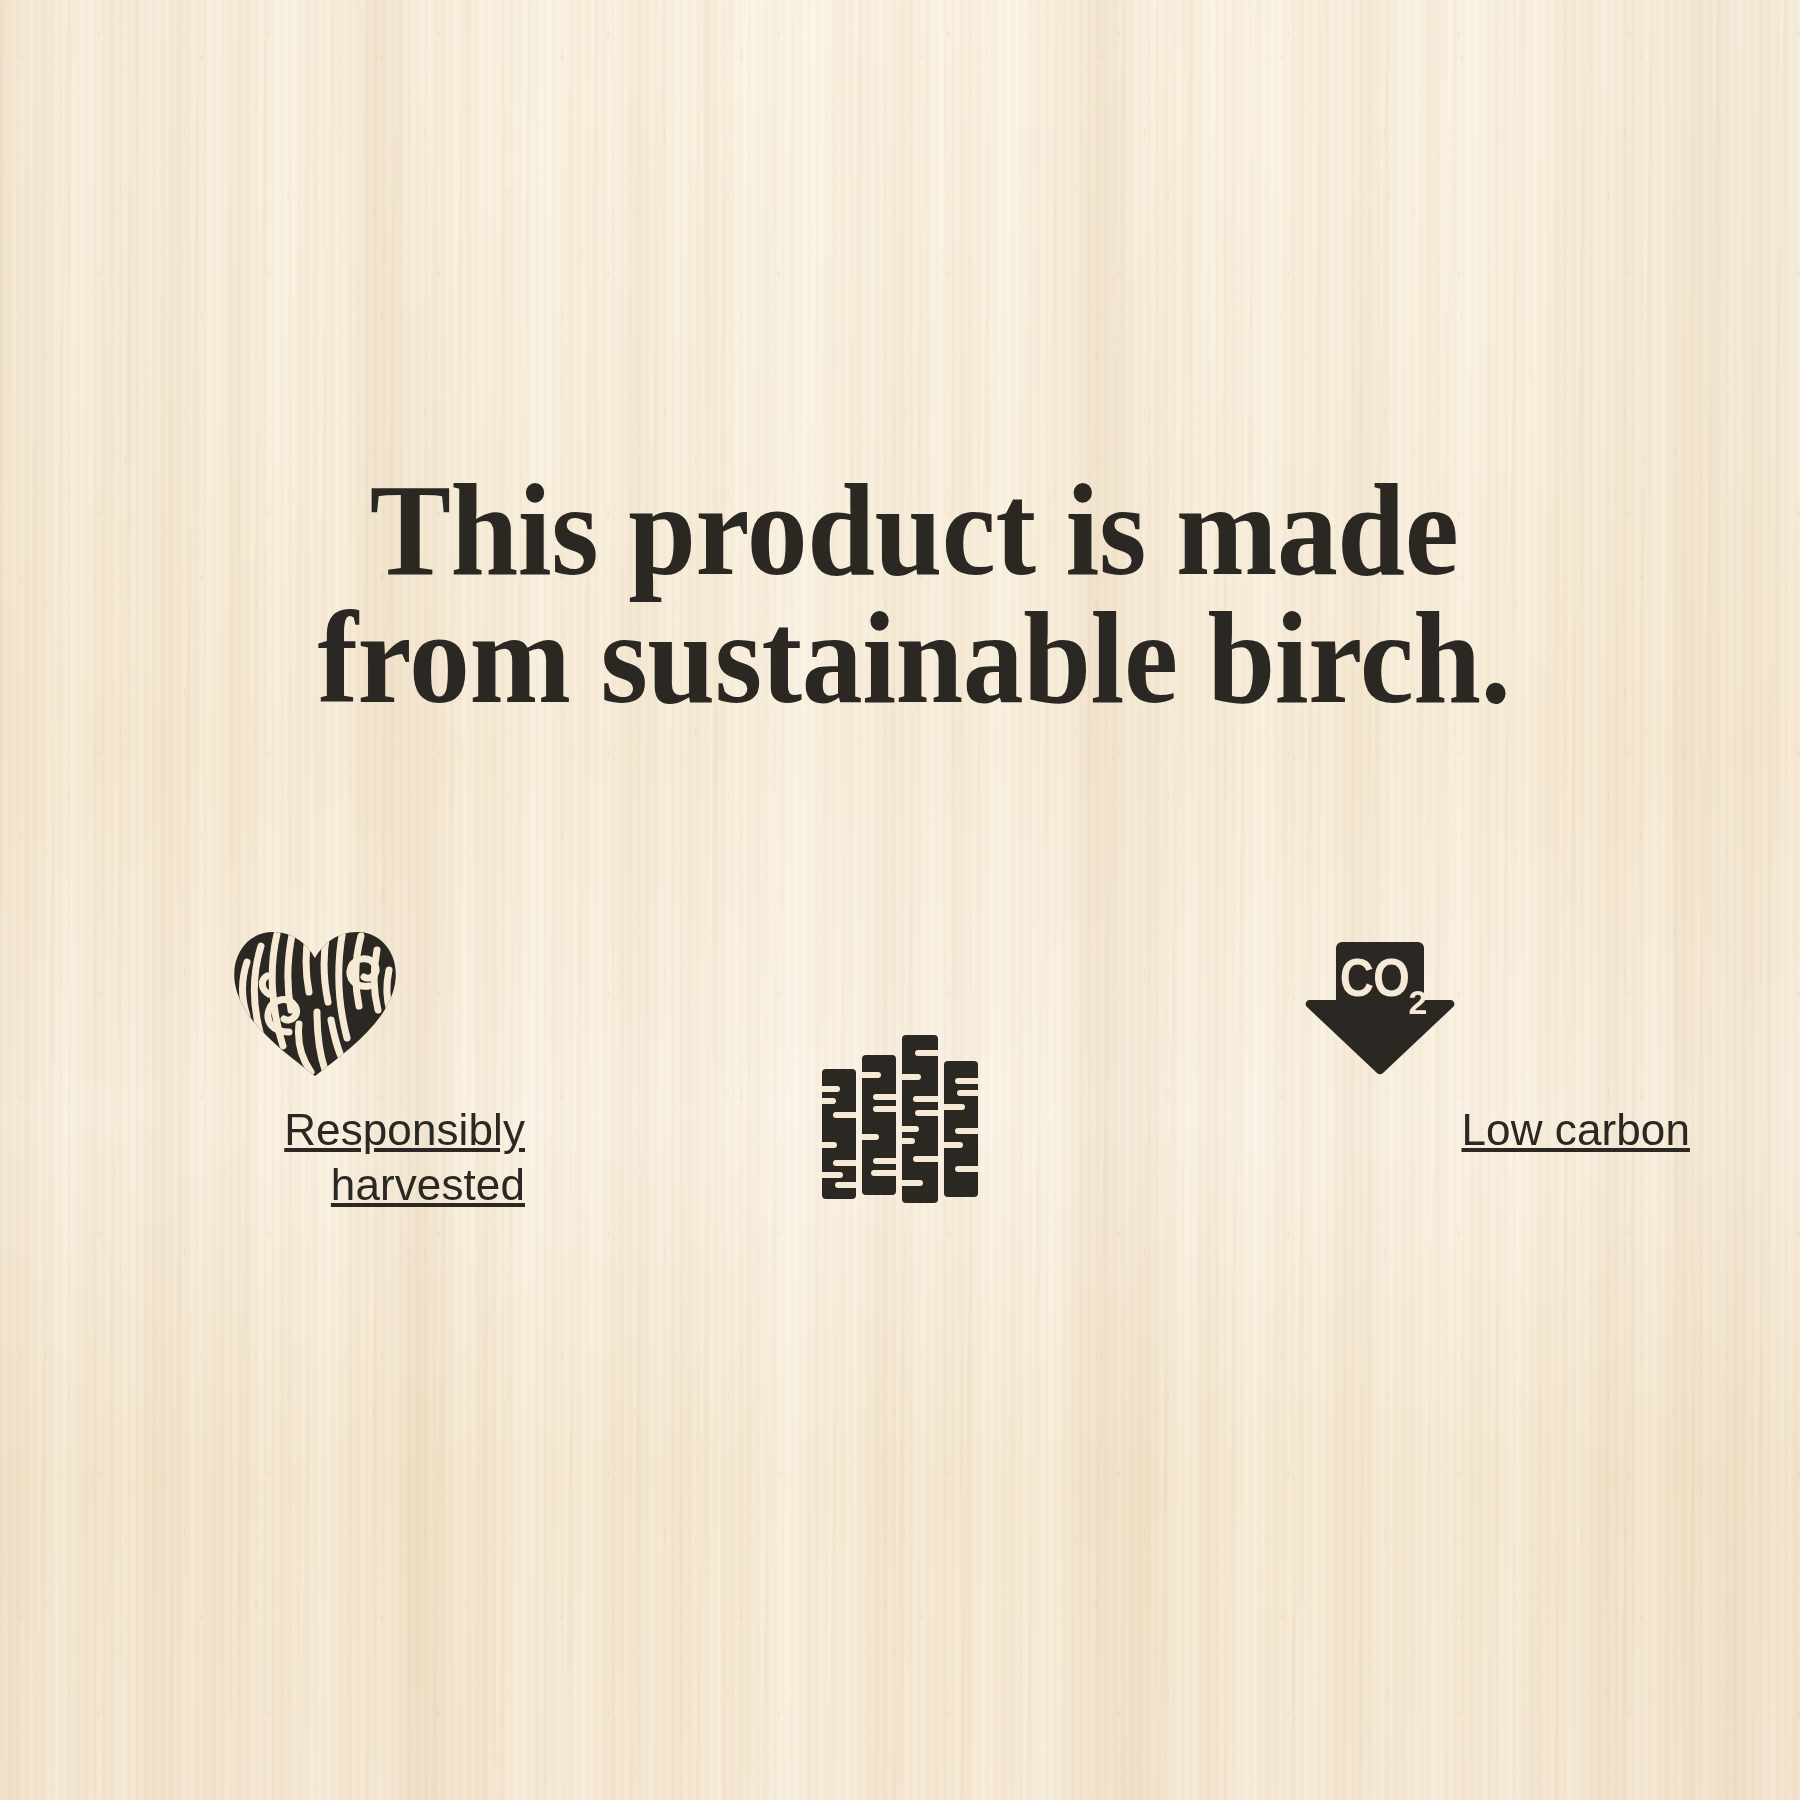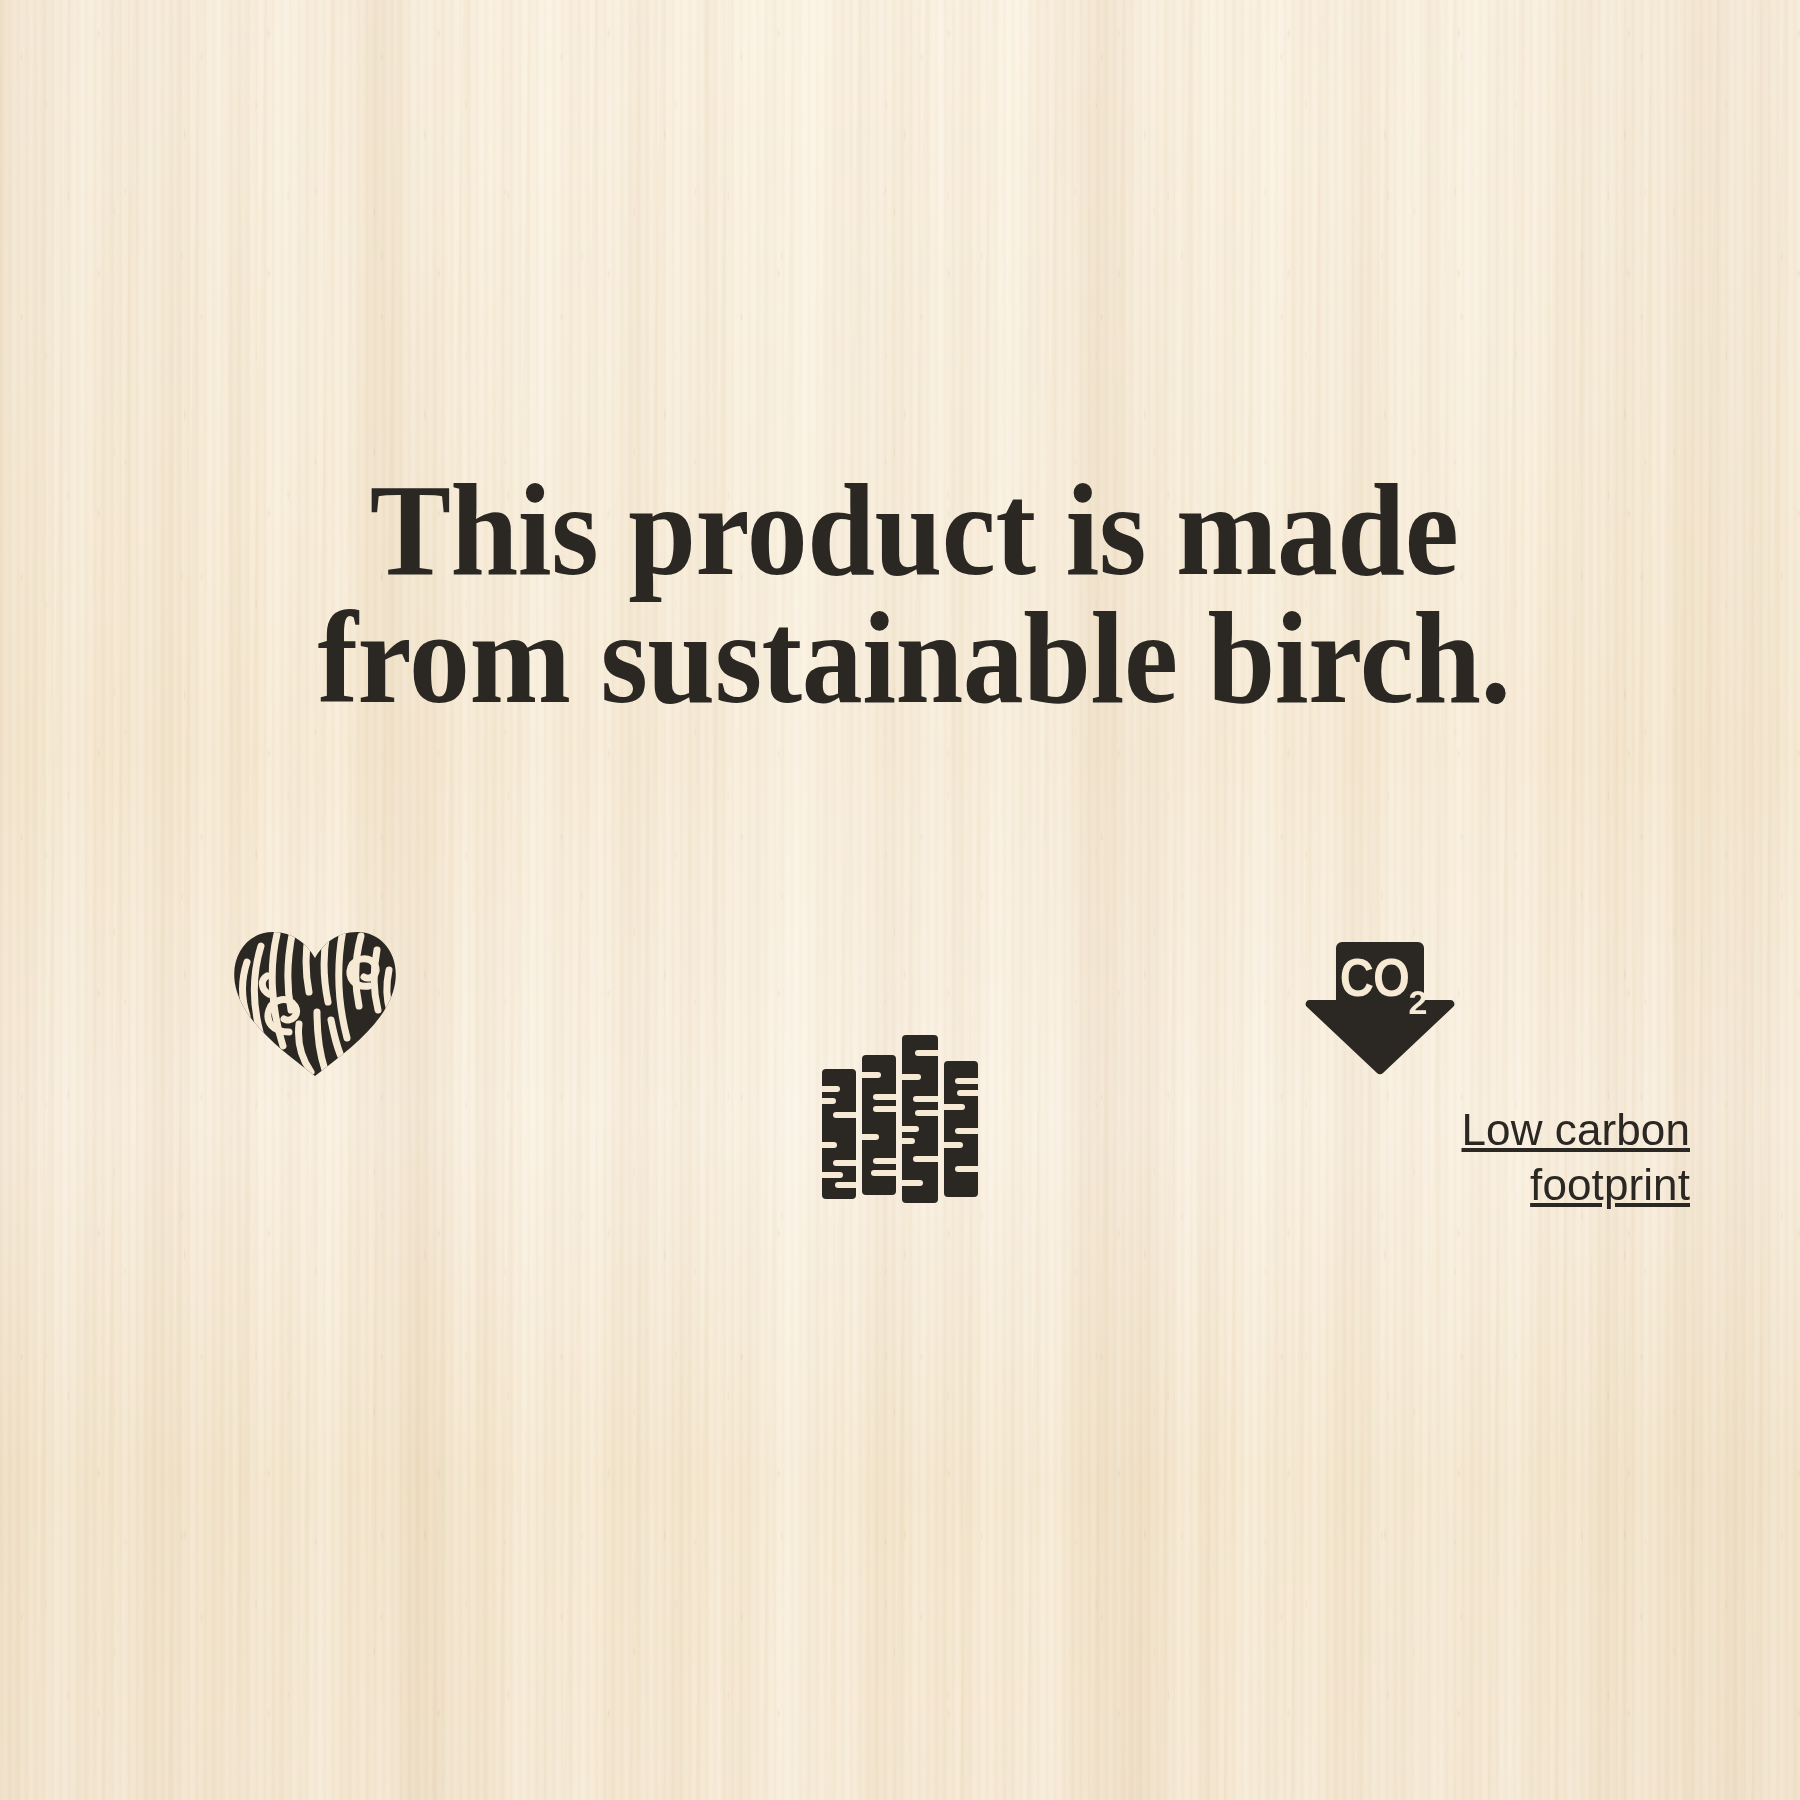--- a/index.html
+++ b/index.html
@@ -229,20 +229,24 @@
 
                 <path d="M138 58
                          C 124 60, 116 50, 120 39
                          C 124 29, 139 28, 144 37
                          C 148 45, 140 53, 133 49"></path>
 
                 <path d="M38 66 C 30 62, 29 52, 36 48"></path>
               </g>
             </g>
           </svg>
+        </div>
+        <div class="label">
+          <span class="line">Responsibly</span>
+          <span class="line">harvested</span>
         </div>
       </div>
 
       <div class="feature" id="feature-renewable">
         <div class="icon-wrap">
           <svg width="160" height="172" viewBox="0 0 160 172" aria-hidden="true">
             <defs>
               <clipPath id="t1">
                   <rect x="2" y="36" width="34" height="130" rx="4"></rect>
                 </clipPath>
@@ -328,19 +332,18 @@
                      A4 4 0 0 1 6 62
                      L32 62
                      L32 10
                      A6 6 0 0 1 38 4 Z" fill="#2b2823"></path>
             <text x="70" y="58" text-anchor="middle" fill="#f7ead5" font-family="Liberation Sans, sans-serif" font-size="54" font-weight="bold" letter-spacing="-1" transform="scale(0.88 1) translate(10 0)">CO</text>
             <text x="114" y="76" text-anchor="middle" fill="#f7ead5" font-family="Liberation Sans, sans-serif" font-size="34" font-weight="bold">2</text>
           </svg>
         </div>
         <div class="label">
           <span class="line">Low carbon</span>
-          <span class="line">footprint</span>
         </div>
       </div>
 
     </div>
   </div>
 </div>
 
 </body></html>

